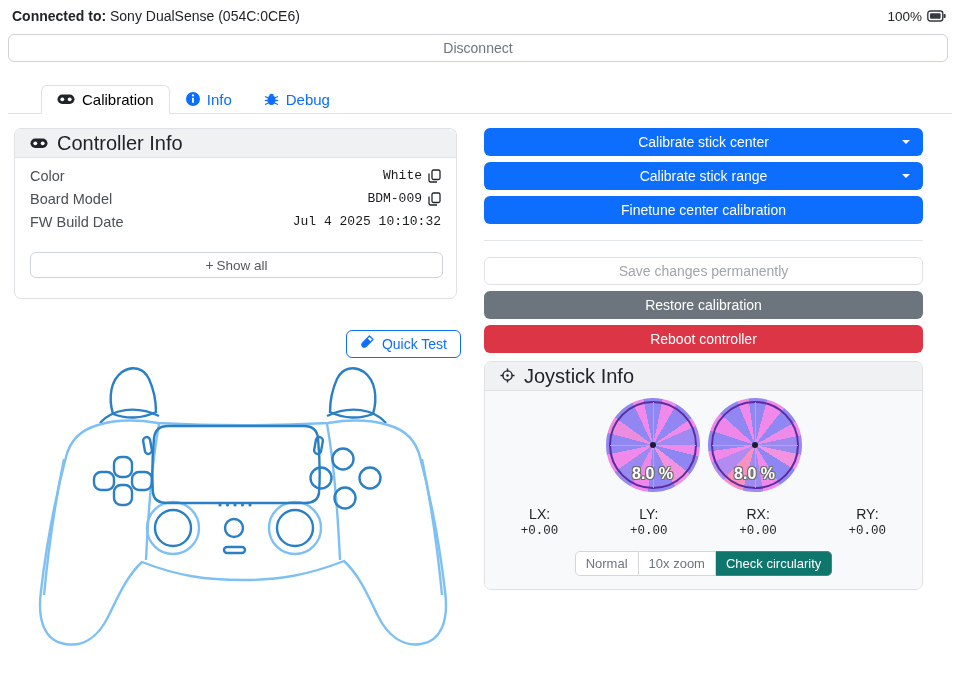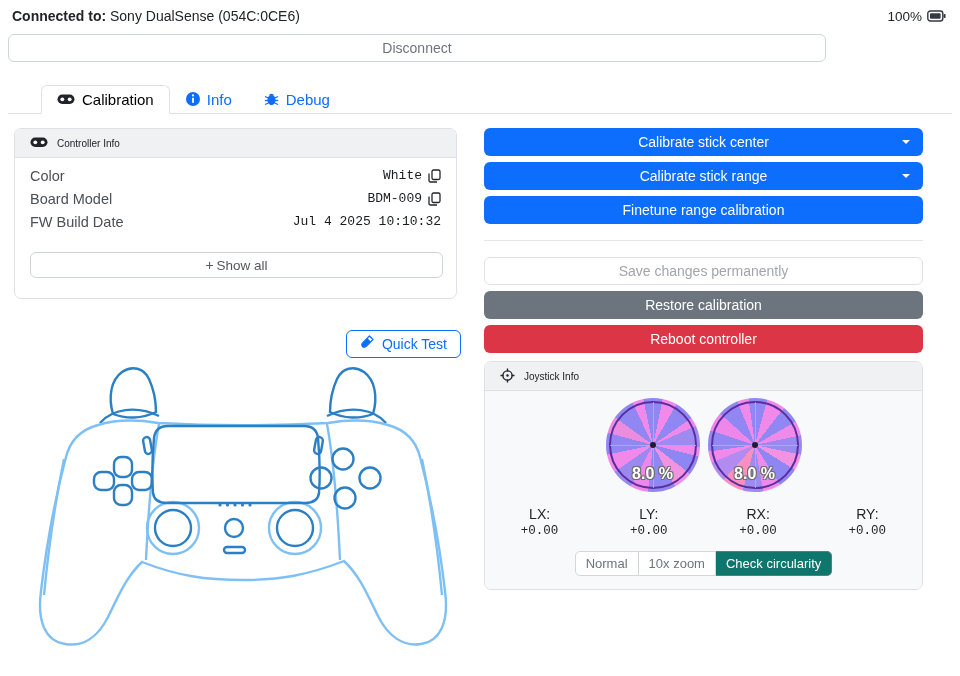--- a/index.html
+++ b/index.html
@@ -6,35 +6,35 @@
   html,body { width: 960px; height: 676px; background: #fff; overflow: hidden; }
   body { font-family: "Liberation Sans", sans-serif; font-size: 14px; color: #212529; }
 
   .topbar { display:flex; justify-content:space-between; align-items:center; padding:8px 14px 6px 12px; }
   .conn-text { font-size:14px; }
   .conn-text .bold { font-weight:bold; }
   .battery-wrap { display:flex; align-items:center; gap:5px; font-size:13.5px; color:#212529; }
 
   .btn { display:block; border-radius:6px; font-size:14px; font-family:"Liberation Sans",sans-serif;
          text-align:center; cursor:pointer; border:1px solid transparent; padding:4px 10px; height:28px; line-height:18px; }
-  .btn-disconnect { margin:4px 8px 0 8px; width:818px; background:#fff; border:1px solid #ced4da; color:#6c757d; }
+  .btn-disconnect { margin:4px 8px 0 8px; width:940px; background:#fff; border:1px solid #ced4da; color:#6c757d; }
 
   .tabs { display:flex; align-items:flex-end; margin:23px 8px 0 8px; border-bottom:1px solid #dee2e6;padding-left:33px; }
   .tab { display:flex; align-items:center; gap:7px; padding:5px 15px 6px 15px; font-size:15px; color:#0d6efd;
          cursor:pointer; border:1px solid transparent; border-radius:6px 6px 0 0; margin-bottom:-1px; height:29px; }
   .tab.active { color:#000; background:#fff; border-color:#dee2e6 #dee2e6 #fff #dee2e6; }
   .tab .ticon { display:flex; align-items:center; }
 
   .main { display:flex; margin:14px 0 0 14px; gap:27px; }
   .col-left { width:443px; }
   .col-right { width:447px; }
 
   .card { border:1px solid #dee2e6; border-radius:7px; overflow:hidden; background:#fff; }
   .card-header { display:flex; align-items:center; gap:9px; background:#eff1f3; border-bottom:1px solid #dee2e6;
-                 padding:5px 15px; font-size:10px; height:29px; }
+                 padding:5px 15px; font-size:20px; height:29px; }
   .info-body { padding:6px 0 10px 0; }
   .info-row { display:flex; justify-content:space-between; align-items:center; padding:2px 15px; height:23px; }
   .info-label { color:#4a5056; font-size:14.5px; }
   .info-value { display:flex; align-items:center; gap:6px; font-family:"Liberation Mono","DejaVu Sans Mono",monospace;
                 font-size:13px; color:#1a1d20; }
   .copy-btn { background:none; border:none; cursor:pointer; display:flex; padding:0; }
   .btn-showall { margin:19px 15px 10px 15px; width:413px; height:26px; line-height:16px;
                  background:#fff; border:1px solid #ced4da; color:#55595e; font-size:13.5px; }
   .plus-glyph { font-size:14px; margin-right:3px; }
 
@@ -263,21 +263,21 @@
 
     <div class="col-right">
       <button class="btn btn-primary">
         <span>Calibrate stick center</span>
         <span class="caret"></span>
       </button>
       <button class="btn btn-primary">
         <span>Calibrate stick range</span>
         <span class="caret"></span>
       </button>
-      <button class="btn btn-primary">Finetune range calibration</button>
+      <button class="btn btn-primary">Finetune center calibration</button>
 
       <hr class="divider">
 
       <button class="btn btn-save">Save changes permanently</button>
       <button class="btn btn-secondary">Restore calibration</button>
       <button class="btn btn-danger">Reboot controller</button>
 
       <div class="card joystick-card">
         <div class="card-header">
           <span>

